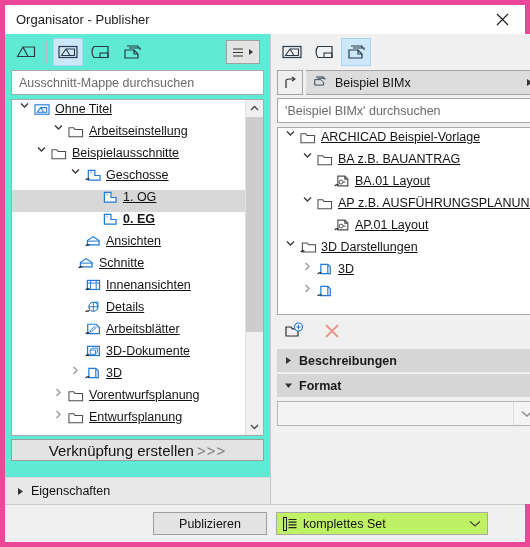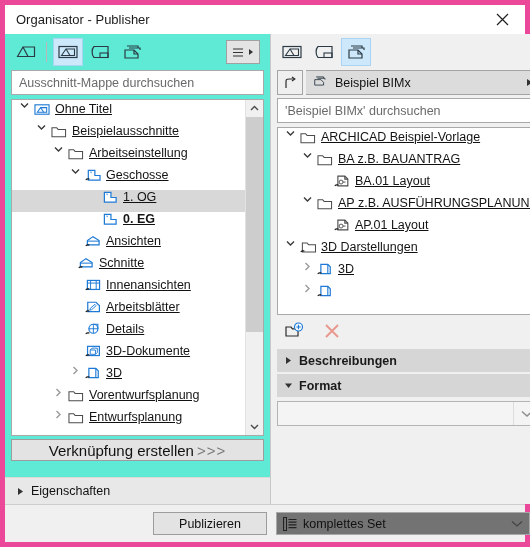--- a/index.html
+++ b/index.html
@@ -292,23 +292,23 @@
     border: 1px solid #9d9d9d;
     background: #e3e3e3;
     display: flex; align-items: center; justify-content: center;
     font-size: 12.5px;
     cursor: pointer;
     box-sizing: border-box;
   }
   .set-combo {
     position: absolute;
     left: 271px; top: 7px;
-    width: 254px; height: 23px;
+    width: 212px; height: 23px;
     border: 1px solid #a8a8a8;
-    background: #737373;
+    background: #bef264;
     display: flex; align-items: center;
     box-sizing: border-box;
     cursor: pointer;
   }
   .set-combo .sicon { width: 26px; display:flex; align-items:center; justify-content:center;}
   .set-combo .stext { flex: 1; font-size: 12.5px; }
   .set-combo .sarrow { width: 24px; display:flex; align-items:center; justify-content:center; }
 
   svg { shape-rendering: geometricPrecision; }
 </style>
@@ -385,45 +385,45 @@
               </span>
               <span class="ico">
                 <svg width="18" height="15" viewBox="0 0 18 16">
                   <rect x="1.5" y="3" width="15" height="10" fill="#ffffff" stroke="#1e7ad6" stroke-width="1.2"></rect>
                   <path d="M4 11 L7.5 6 L14 6 L14 11 Z" fill="none" stroke="#1e7ad6" stroke-width="1.1"></path>
                   <path d="M7.5 6 L10.8 11" stroke="#1e7ad6" stroke-width="1.1" fill="none"></path>
                 </svg>
               </span>
               <span class="lbl">Ohne Titel</span>
             </div>
-            <div class="row" style="padding-left:21px">
+            <div class="row" style="padding-left:38px">
               <span class="tw">
                 <svg width="9" height="7" viewBox="0 0 9 7">
                   <path d="M1 1.5 L4.5 5 L8 1.5" stroke="#3a3a3a" stroke-width="1.4" fill="none"></path>
                 </svg>
               </span>
               <span class="ico">
                 <svg width="18" height="15" viewBox="0 0 18 16">
                   <path d="M1.5 4 L6.5 4 L8 5.8 L16 5.8 L16 13.5 L1.5 13.5 Z" fill="#ffffff" stroke="#4c4c4c" stroke-width="1.1"></path>
                 </svg>
               </span>
-              <span class="lbl">Beispielausschnitte</span>
-            </div>
-            <div class="row" style="padding-left:38px">
+              <span class="lbl">Arbeitseinstellung</span>
+            </div>
+            <div class="row" style="padding-left:21px">
               <span class="tw">
                 <svg width="9" height="7" viewBox="0 0 9 7">
                   <path d="M1 1.5 L4.5 5 L8 1.5" stroke="#3a3a3a" stroke-width="1.4" fill="none"></path>
                 </svg>
               </span>
               <span class="ico">
                 <svg width="18" height="15" viewBox="0 0 18 16">
                   <path d="M1.5 4 L6.5 4 L8 5.8 L16 5.8 L16 13.5 L1.5 13.5 Z" fill="#ffffff" stroke="#4c4c4c" stroke-width="1.1"></path>
                 </svg>
               </span>
-              <span class="lbl">Arbeitseinstellung</span>
+              <span class="lbl">Beispielausschnitte</span>
             </div>
             <div class="row" style="padding-left:55px">
               <span class="tw">
                 <svg width="9" height="7" viewBox="0 0 9 7">
                   <path d="M1 1.5 L4.5 5 L8 1.5" stroke="#3a3a3a" stroke-width="1.4" fill="none"></path>
                 </svg>
               </span>
               <span class="ico">
                 <svg width="18" height="15" viewBox="0 0 18 16">
                   <path d="M4 2.5 L11 2.5 L11 8 L16.5 8 L16.5 13 L4 13 Z" fill="#ffffff" stroke="#1e7ad6" stroke-width="1.3"></path>
@@ -482,45 +482,45 @@
               <span class="tw blank"></span>
               <span class="ico">
                 <svg width="18" height="15" viewBox="0 0 18 16">
                   <rect x="3" y="2.6" width="13" height="9.6" fill="#ffffff" stroke="#1e7ad6" stroke-width="1.3"></rect>
                   <path d="M6.4 2.6 L6.4 12.2 M12.4 2.6 L12.4 12.2 M3 5.4 L16 5.4" stroke="#1e7ad6" stroke-width="1"></path>
                   <path d="M1.2 12.8 q1.4 -1.6 3.2 -1.1" stroke="#1a1a1a" stroke-width="1.1" fill="none"></path>
                   <path d="M4.6 10.4 l0.9 1.6 l-1.8 0.2 Z" fill="#1a1a1a"></path>
                 </svg>
               </span>
               <span class="lbl">Innenansichten</span>
-            </div>
-            <div class="row" style="padding-left:55px">
-              <span class="tw blank"></span>
-              <span class="ico">
-                <svg width="18" height="15" viewBox="0 0 18 16">
-                  <path d="M3.4 2.4 L12.2 2.4 L15.8 6 L15.8 12.4 L3.4 12.4 Z" fill="#ffffff" stroke="#1e7ad6" stroke-width="1.3"></path>
-                  <path d="M6 9 L11 4.6 L12.4 6 L7.4 10.4 L5.7 10.7 Z" fill="none" stroke="#1e7ad6" stroke-width="1"></path>
-                  <path d="M1.2 12.8 q1.4 -1.6 3.2 -1.1" stroke="#1a1a1a" stroke-width="1.1" fill="none"></path>
-                  <path d="M4.6 10.4 l0.9 1.6 l-1.8 0.2 Z" fill="#1a1a1a"></path>
-                </svg>
-              </span>
-              <span class="lbl">Arbeitsblätter</span>
             </div>
             <div class="row" style="padding-left:55px">
               <span class="tw blank"></span>
               <span class="ico">
                 <svg width="18" height="15" viewBox="0 0 18 16">
                   <circle cx="9.4" cy="7.2" r="4.8" fill="#ffffff" stroke="#1e7ad6" stroke-width="1.3"></circle>
                   <path d="M9.4 2.4 L9.4 12 M4.6 7.2 L14.2 7.2" stroke="#1e7ad6" stroke-width="1"></path>
                   <path d="M9.4 2.4 L14.2 2.4 L14.2 7.2" stroke="#1e7ad6" stroke-width="1.1" fill="none"></path>
                   <path d="M1.2 12.8 q1.4 -1.6 3.2 -1.1" stroke="#1a1a1a" stroke-width="1.1" fill="none"></path>
                   <path d="M4.6 10.4 l0.9 1.6 l-1.8 0.2 Z" fill="#1a1a1a"></path>
                 </svg>
               </span>
               <span class="lbl">Details</span>
+            </div>
+            <div class="row" style="padding-left:55px">
+              <span class="tw blank"></span>
+              <span class="ico">
+                <svg width="18" height="15" viewBox="0 0 18 16">
+                  <path d="M3.4 2.4 L12.2 2.4 L15.8 6 L15.8 12.4 L3.4 12.4 Z" fill="#ffffff" stroke="#1e7ad6" stroke-width="1.3"></path>
+                  <path d="M6 9 L11 4.6 L12.4 6 L7.4 10.4 L5.7 10.7 Z" fill="none" stroke="#1e7ad6" stroke-width="1"></path>
+                  <path d="M1.2 12.8 q1.4 -1.6 3.2 -1.1" stroke="#1a1a1a" stroke-width="1.1" fill="none"></path>
+                  <path d="M4.6 10.4 l0.9 1.6 l-1.8 0.2 Z" fill="#1a1a1a"></path>
+                </svg>
+              </span>
+              <span class="lbl">Arbeitsblätter</span>
             </div>
             <div class="row" style="padding-left:55px">
               <span class="tw blank"></span>
               <span class="ico">
                 <svg width="18" height="15" viewBox="0 0 18 16">
                   <rect x="3.2" y="2.5" width="12.6" height="9.8" fill="#ffffff" stroke="#1e7ad6" stroke-width="1.3"></rect>
                   <path d="M6 6.4 L11.6 6.4 L11.6 11 L6 11 Z M6 6.4 L8 4.4 L13.6 4.4 L13.6 9 L11.6 11" stroke="#1e7ad6" stroke-width="1" fill="none"></path>
                   <path d="M1.2 12.8 q1.4 -1.6 3.2 -1.1" stroke="#1a1a1a" stroke-width="1.1" fill="none"></path>
                   <path d="M4.6 10.4 l0.9 1.6 l-1.8 0.2 Z" fill="#1a1a1a"></path>
                 </svg>

